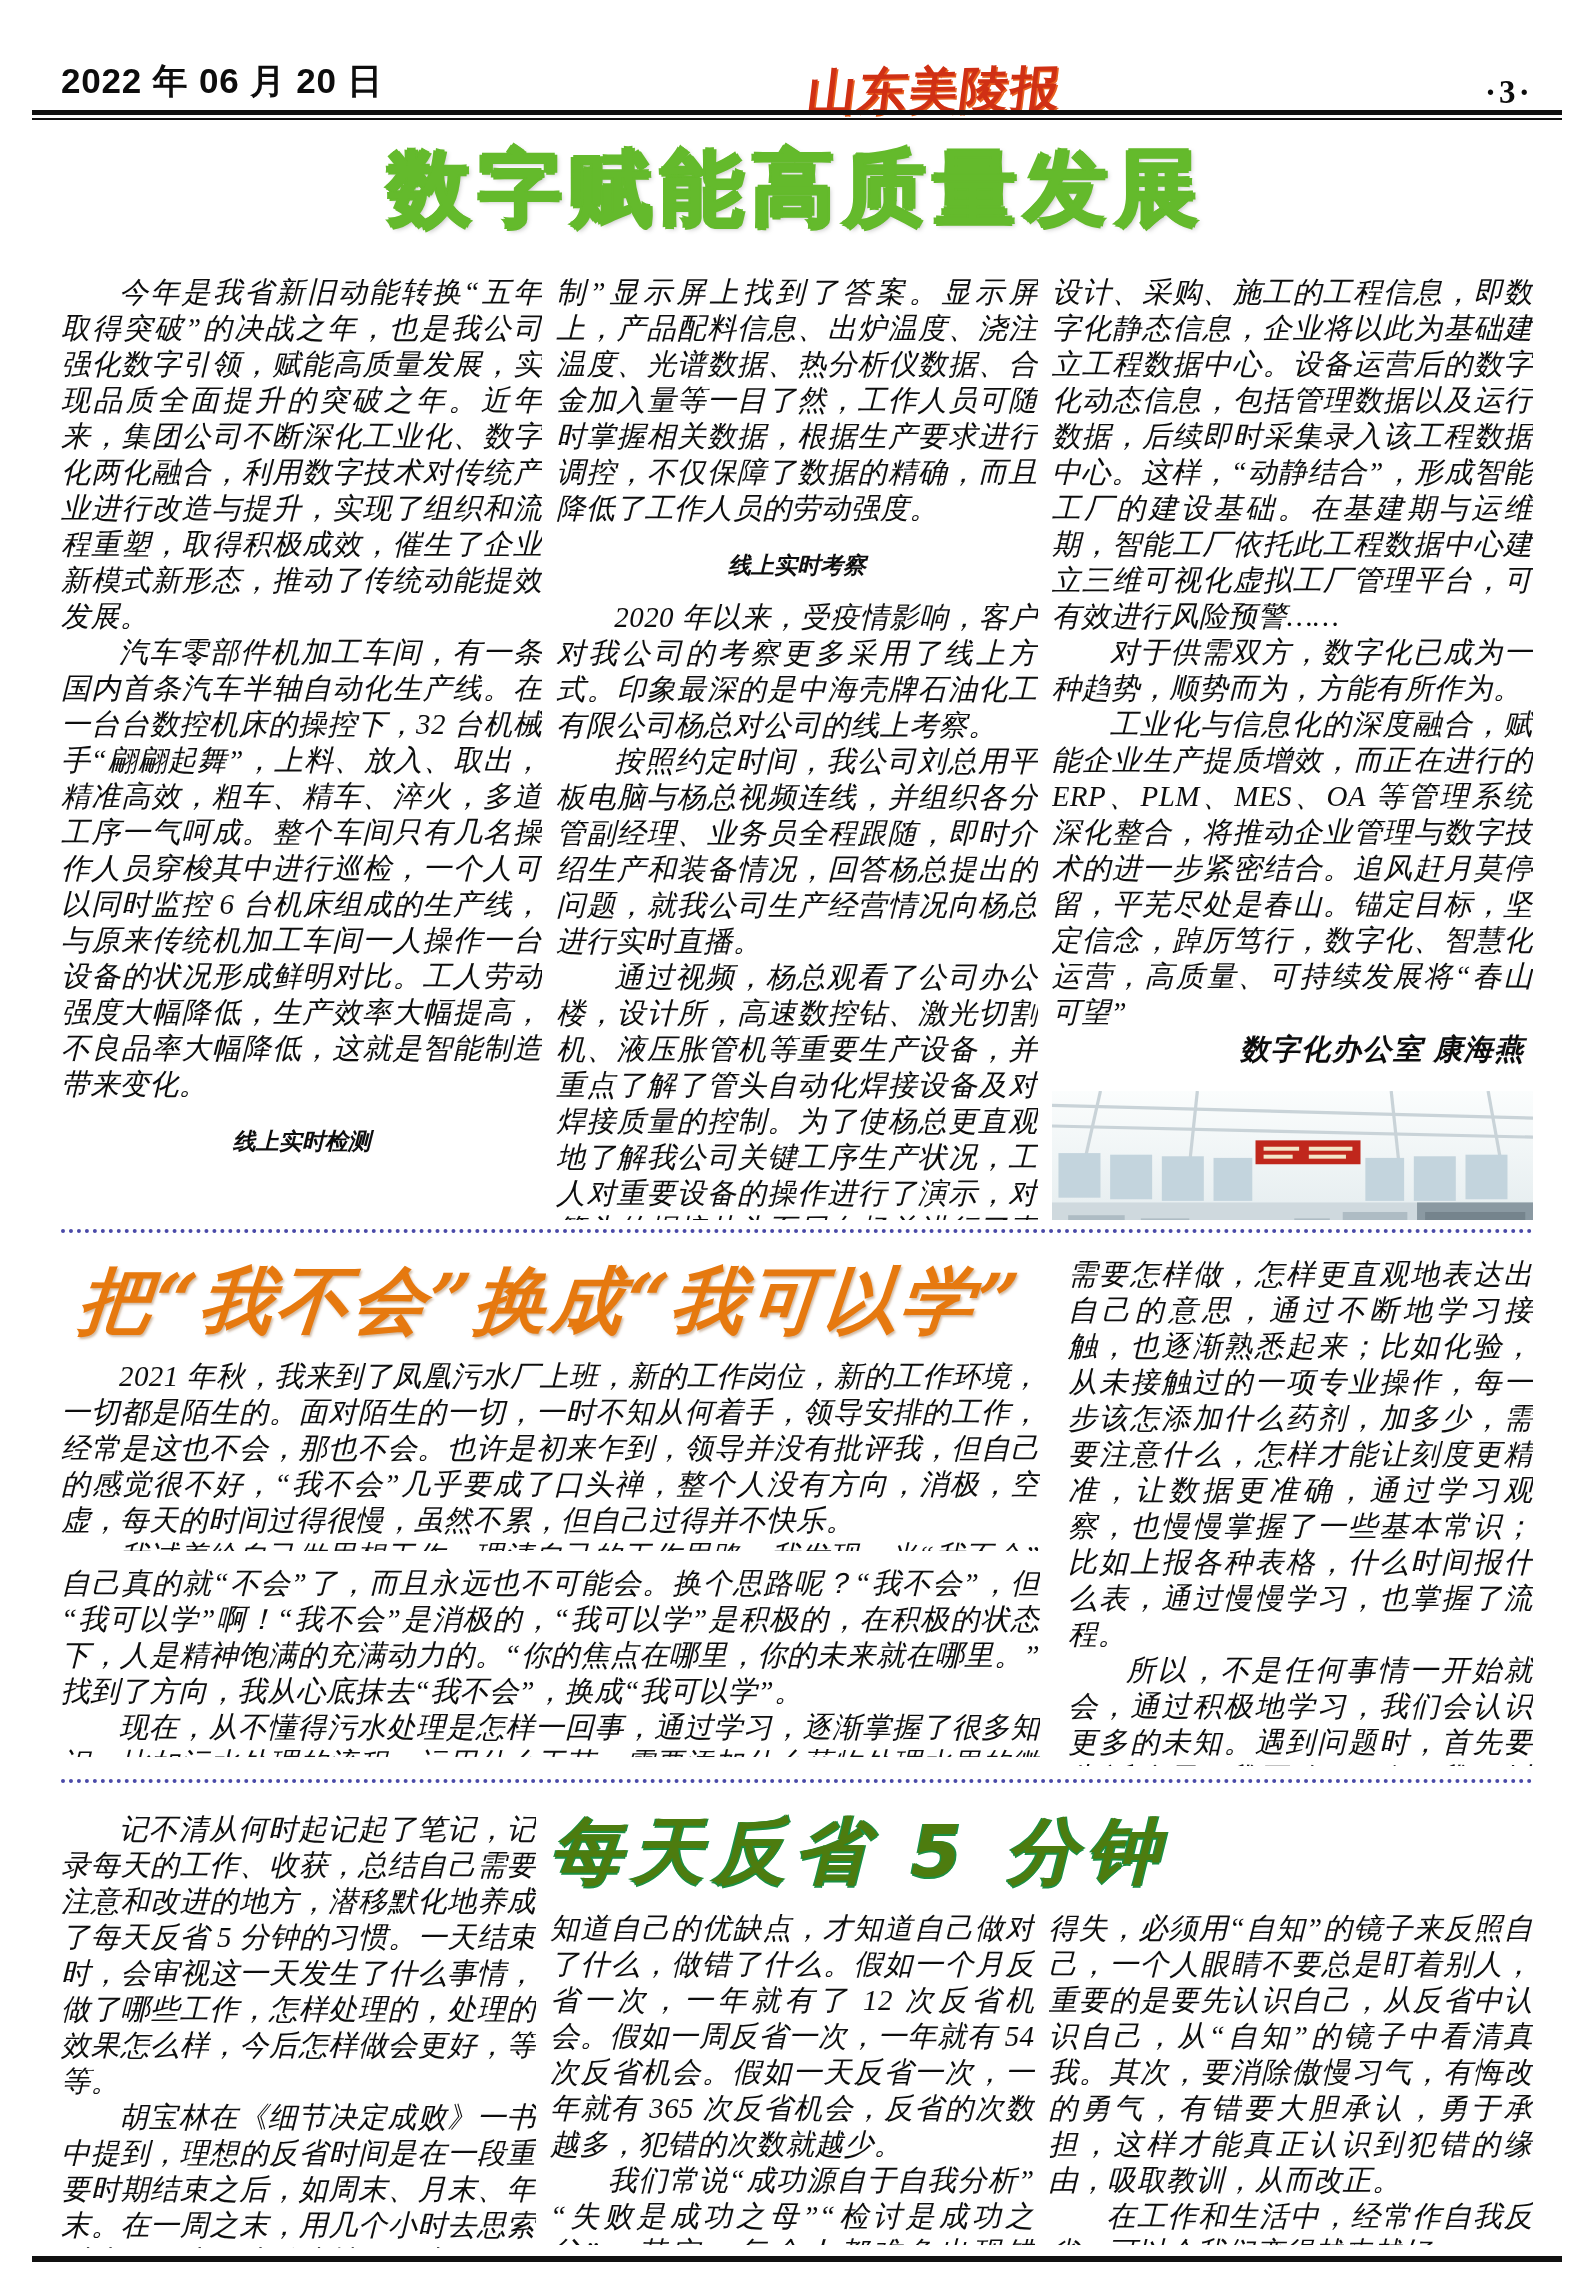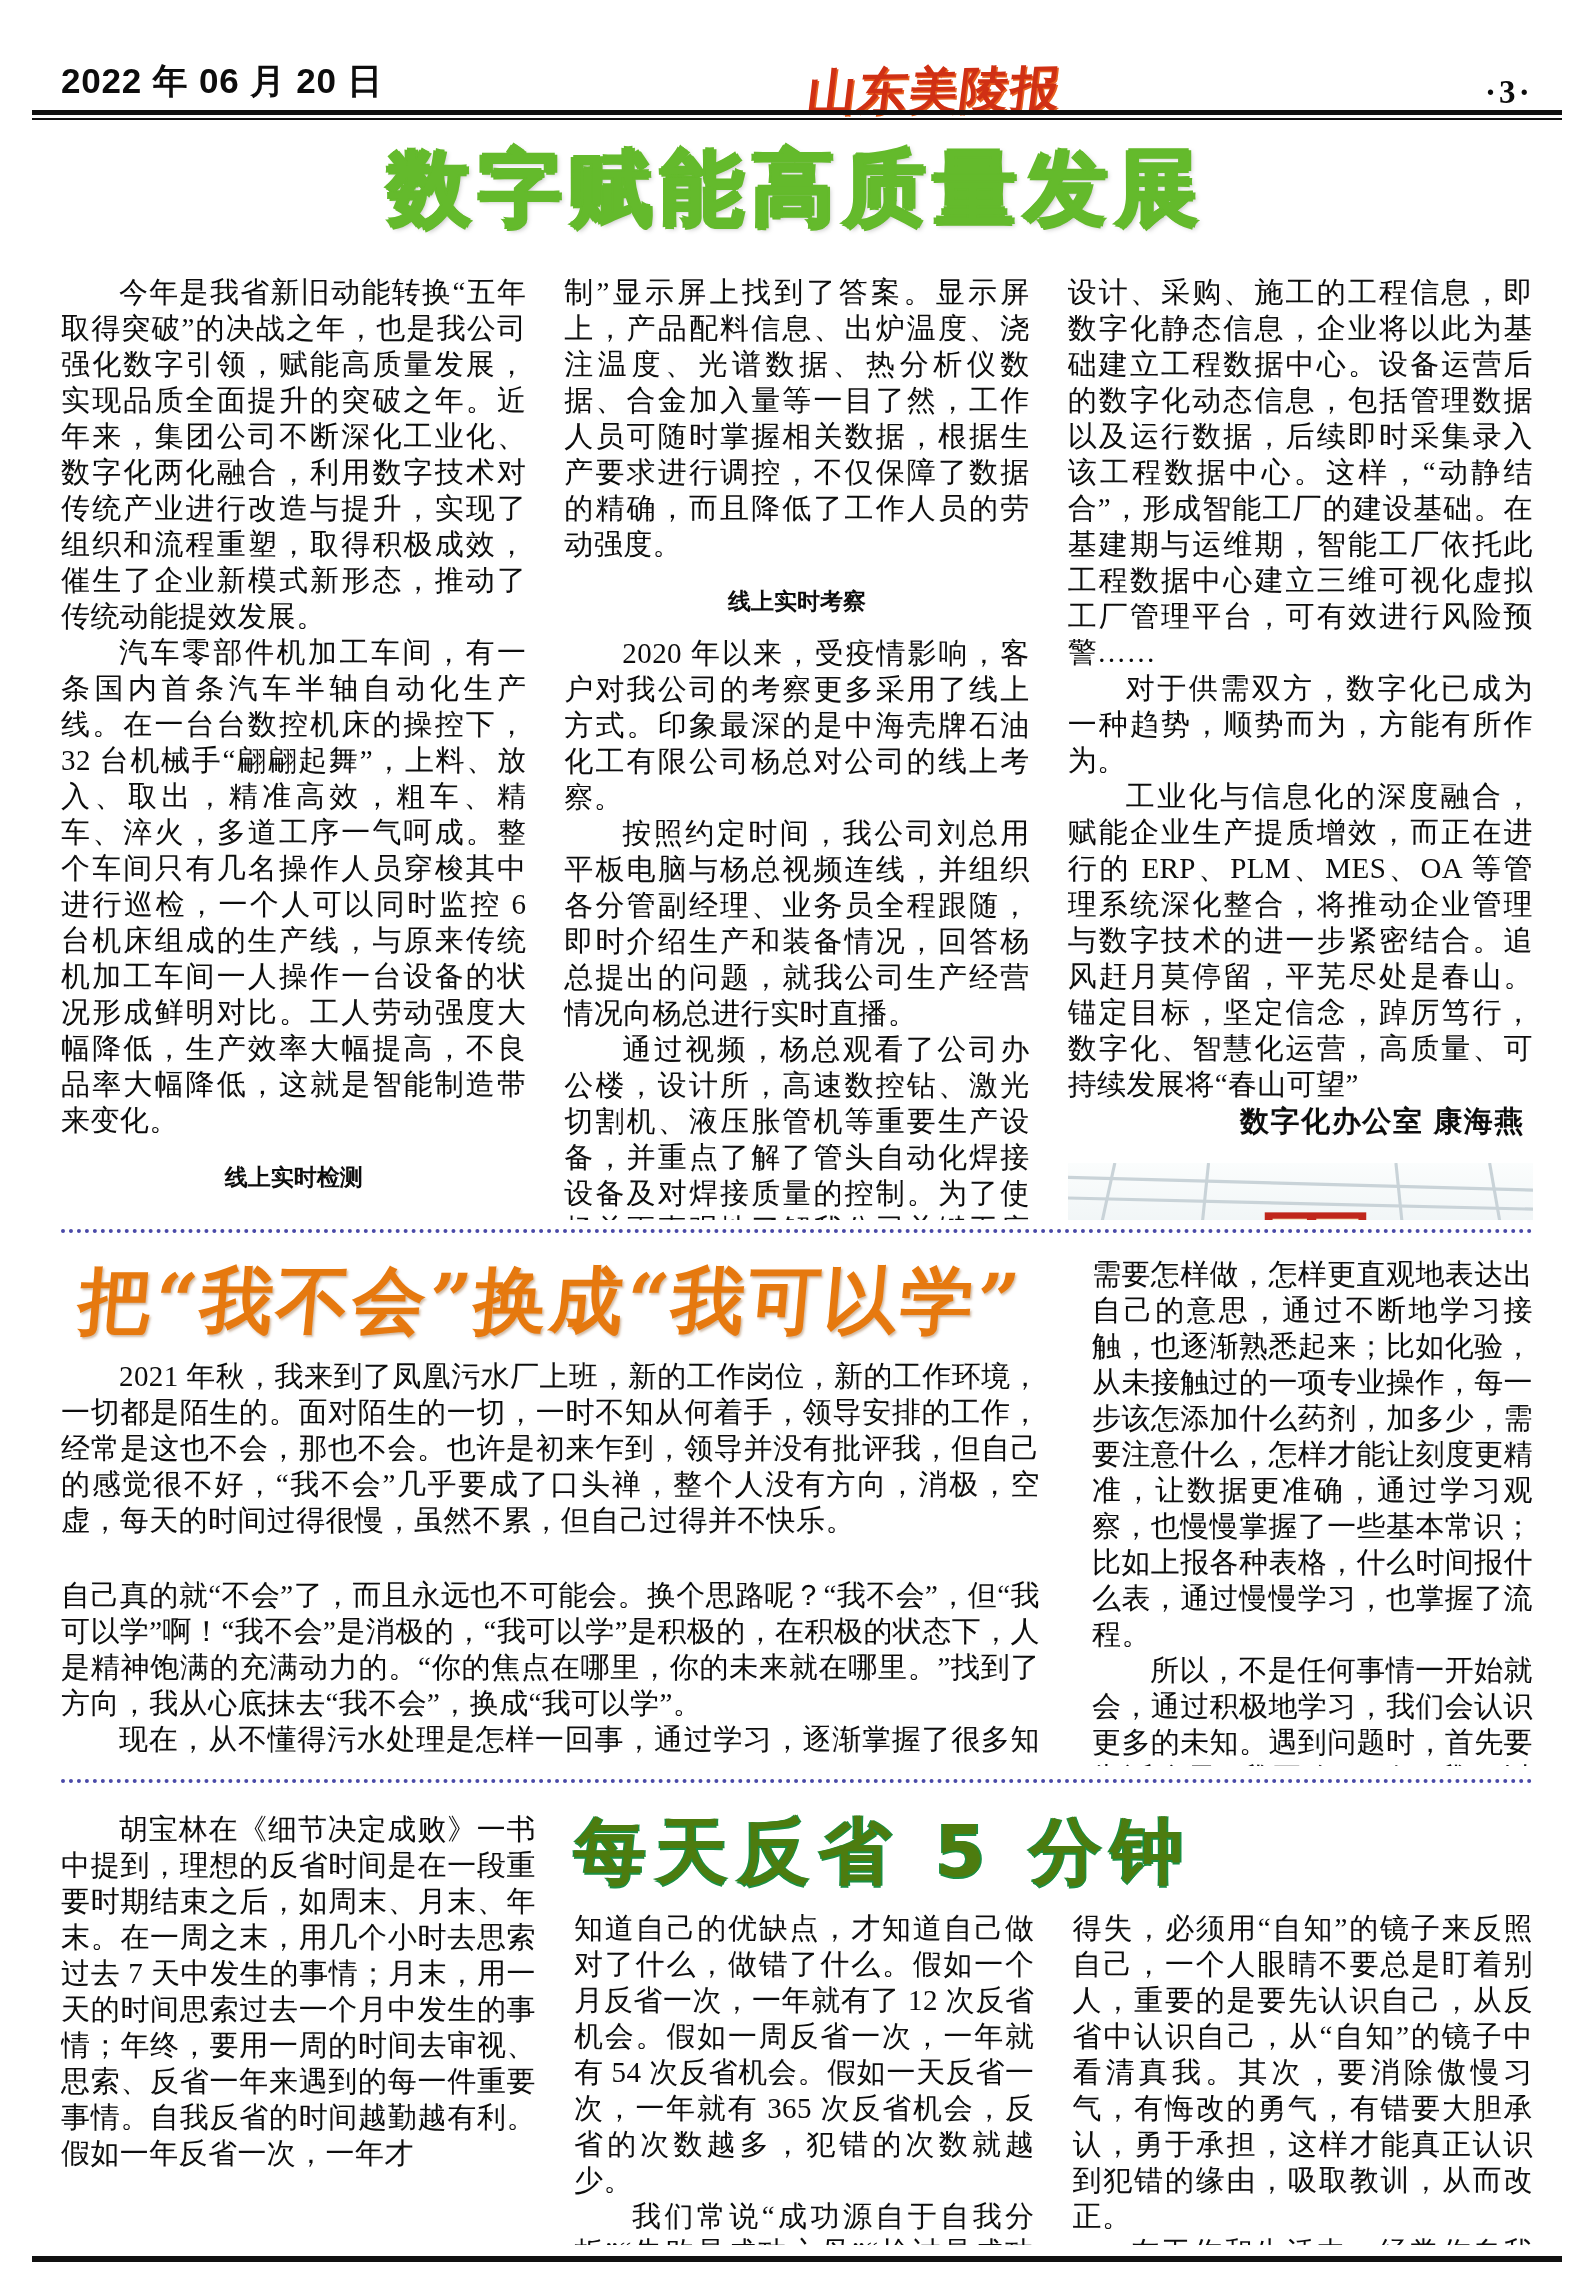--- a/index.html
+++ b/index.html
@@ -12,21 +12,21 @@
             font-size:35px;letter-spacing:0.8px;border-bottom:3.2px solid #111;padding-bottom:6.4px;}
   .hdr-masthead{font-size:49px;font-weight:bold;color:#d03014;
                 font-family:"DejaVu Serif","Liberation Serif",serif;
                 transform:skewX(-8deg) rotate(-1deg);letter-spacing:1.6px;
                 text-shadow:1.6px 1.6px 0 #e8601f;line-height:48px;}
   .hdr-page{font-size:33px;font-weight:bold;letter-spacing:3.2px;padding-bottom:3.2px;}
   .rule2{position:absolute;top:110px;left:32px;right:32px;}
   .rule2 .a{height:4.8px;background:#111;}
   .rule2 .b{height:2.4px;background:#111;margin-top:3.2px;}
   
-  .cols{display:flex;gap:38px;}
+  .cols{display:flex;gap:14px;font-style:italic;}
   .col{flex:1 1 0;min-width:0;overflow:hidden;}
   .body p{margin:0;font-size:29px;line-height:36px;text-align:justify;text-indent:2em;
           letter-spacing:0.4px;}
   .subhead{font-family:"Liberation Sans","DejaVu Sans",sans-serif;font-weight:bold;
            font-size:23px;text-align:center;margin:24px 0 17.5px 0;}
   .byline{font-family:"Liberation Sans","DejaVu Sans",sans-serif;font-weight:bold;
           font-size:29px;text-align:right;letter-spacing:1.6px;padding-right:8px;}
   .dotted{border-top:4.8px dotted #4a4aa8;height:0;}
   
   .art1{position:absolute;top:142px;left:61px;right:61px;height:1078px;overflow:hidden;}
@@ -205,20 +205,21 @@
     <div class="art2-right body">
       <p style="text-indent:0;">需要怎样做，怎样更直观地表达出自己的意思，通过不断地学习接触，也逐渐熟悉起来；比如化验，从未接触过的一项专业操作，每一步该怎添加什么药剂，加多少，需要注意什么，怎样才能让刻度更精准，让数据更准确，通过学习观察，也慢慢掌握了一些基本常识；比如上报各种表格，什么时间报什么表，通过慢慢学习，也掌握了流程。</p>
       <p>所以，不是任何事情一开始就会，通过积极地学习，我们会认识更多的未知。遇到问题时，首先要告诉自己“我不会”，但“我可以学”，我“可以的”，给自己树立信心，可以尝试着一点点慢慢去做，先从眼前力所能及的小事做起，一步步慢慢去解决。路虽远，行则将至；事虽难，做则必成。</p>
 
     </div>
   </div>
   <div class="dotted div2"></div>
 
   <div class="art3 cols">
     <div class="col art3-col1 body">
+      <p>记不清从何时起记起了笔记，记录每天的工作、收获，总结自己需要注意和改进的地方，潜移默化地养成了每天反省 5 分钟的习惯。一天结束时，会审视这一天发生了什么事情，做了哪些工作，怎样处理的，处理的效果怎么样，今后怎样做会更好，等等。</p>
       <p>胡宝林在《细节决定成败》一书中提到，理想的反省时间是在一段重要时期结束之后，如周末、月末、年末。在一周之末，用几个小时去思索过去 7 天中发生的事情；月末，用一天的时间思索过去一个月中发生的事情；年终，要用一周的时间去审视、思索、反省一年来遇到的每一件重要事情。自我反省的时间越勤越有利。假如一年反省一次，一年才</p>
     </div>
     <div class="art3-right">
       <h2 class="headline3">每天反省 5 分钟</h2>
       <div class="cols art3-cols body">
         <div class="col">
           <p style="text-indent:0;">知道自己的优缺点，才知道自己做对了什么，做错了什么。假如一个月反省一次，一年就有了 12 次反省机会。假如一周反省一次，一年就有 54 次反省机会。假如一天反省一次，一年就有 365 次反省机会，反省的次数越多，犯错的次数就越少。</p>
           <p>我们常说“成功源自于自我分析”“失败是成功之母”“检讨是成功之父”。其实，每个人都难免出现错误，重要的是及时反省自己错在哪里，怎样避免同样的错误重复出现。</p>
 
         </div>

